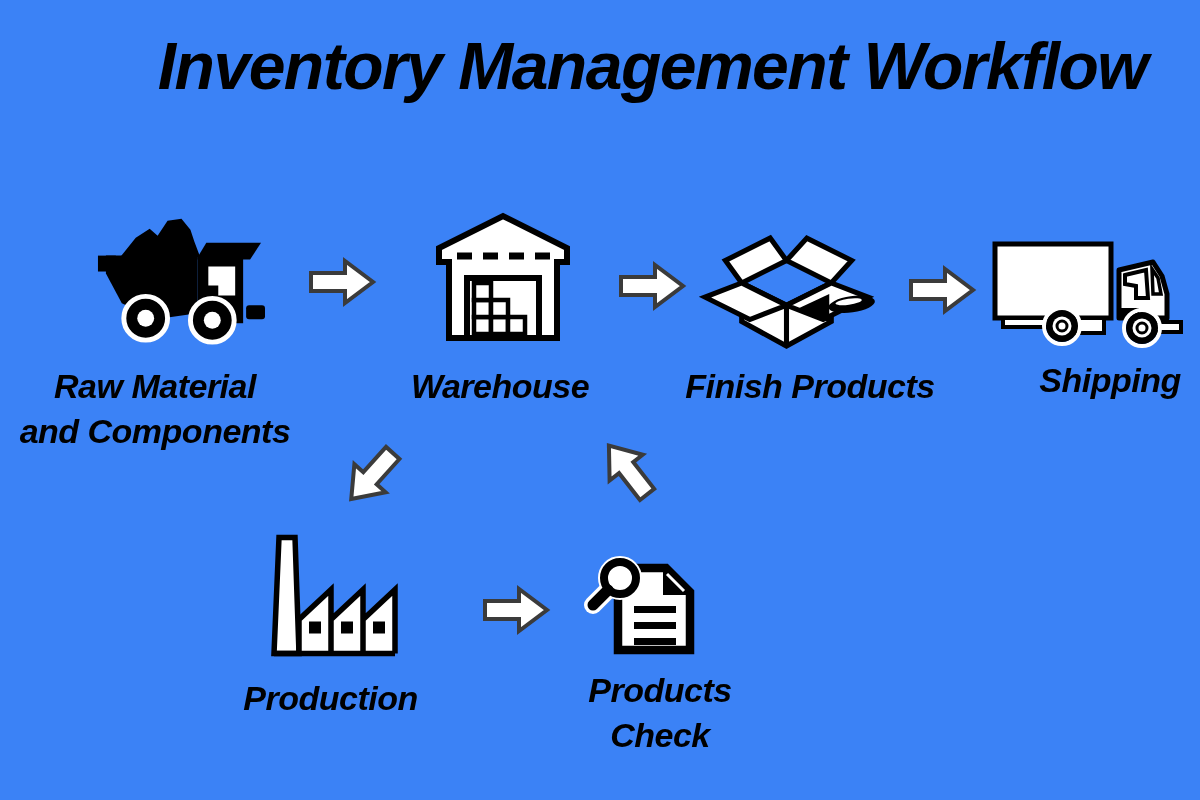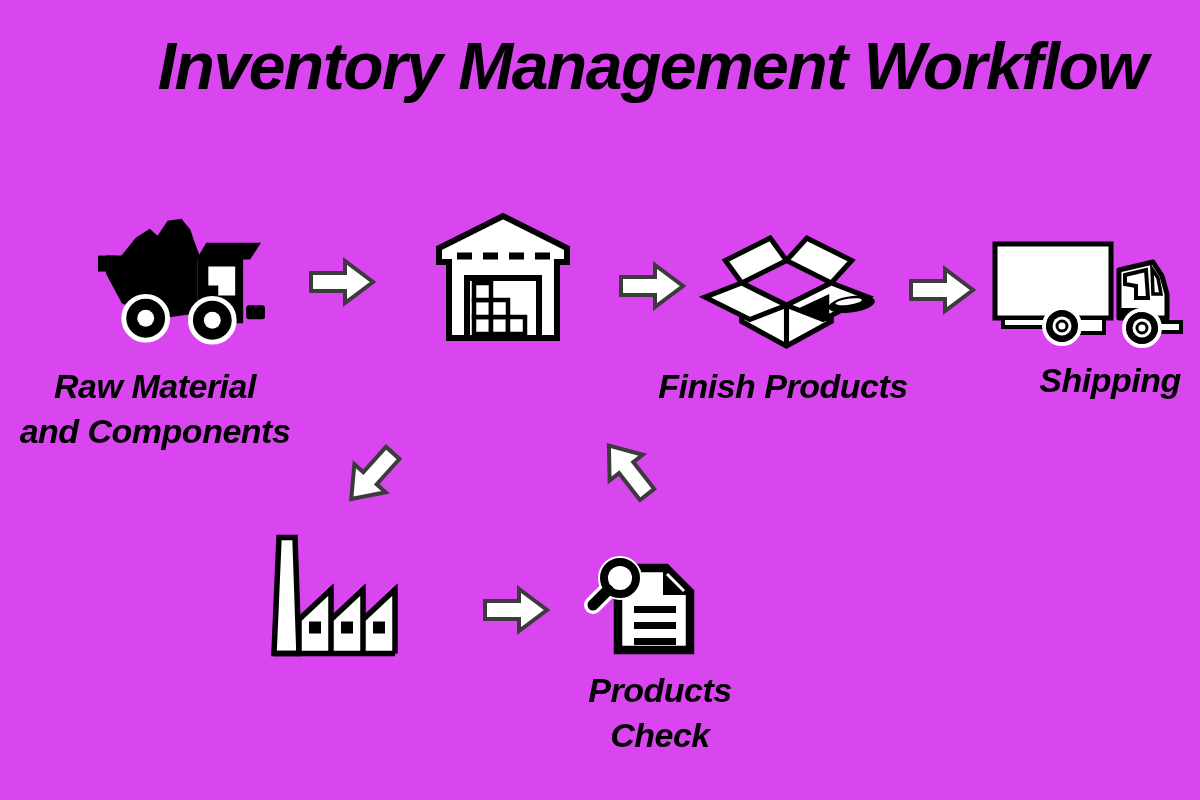--- a/index.html
+++ b/index.html
@@ -1,17 +1,17 @@
 <!DOCTYPE html>
 <html><head>
 <meta charset="utf-8">
 <style>
   html,body{margin:0;padding:0;background:#fff;}
   .canvas{
-    position:relative;width:1200px;height:800px;background:#d946ef;
+    position:relative;width:1200px;height:800px;background:#3b82f6;
     overflow:hidden;font-family:"Liberation Sans",sans-serif;color:#000;
   }
   .title{
     position:absolute;left:100px;top:28px;width:1105px;text-align:center;
     font-size:66px;font-weight:bold;font-style:italic;letter-spacing:-1.5px;
     white-space:nowrap;
   }
   .node-icon{position:absolute;}
   .node-icon svg{display:block;width:100%;height:100%;overflow:visible;}
   .node-label{
@@ -63,20 +63,21 @@
       <g fill="#fff" stroke="#000" stroke-width="4.5">
         <rect x="41" y="107" width="17" height="17"></rect>
         <rect x="58" y="107" width="17" height="17"></rect>
         <rect x="75" y="107" width="17" height="17"></rect>
         <rect x="41" y="90" width="17" height="17"></rect>
         <rect x="58" y="90" width="17" height="17"></rect>
         <rect x="41" y="73" width="17" height="17"></rect>
       </g>
     </svg>
   </div>
+  <div class="node-label" style="left:395px;top:364px;width:210px;">Warehouse</div>
 
   <div class="node-icon" style="left:703px;top:226px;width:168px;height:124px;">
     <svg viewBox="0 0 165 120" xmlns="http://www.w3.org/2000/svg">
       <g fill="#fff" stroke="#000" stroke-width="5" stroke-linejoin="miter">
 
         <polygon points="38,55 82,33 66,11 22,33"></polygon>
         <polygon points="82,33 126,55 146,33 102,11"></polygon>
 
         <polygon points="38,55 82,77 126,55 126,93 82,117 38,93"></polygon>
 
@@ -85,21 +86,21 @@
       </g>
       <line x1="82" y1="77" x2="82" y2="117" stroke="#000" stroke-width="5"></line>
 
       <g>
         <ellipse cx="146" cy="76" rx="23" ry="8" fill="#000" transform="rotate(-8 146 76)"></ellipse>
         <ellipse cx="143" cy="73.5" rx="13" ry="3" fill="#fff" transform="rotate(-8 143 73.5)"></ellipse>
         <polygon points="94,80 124,66 124,94" fill="#000"></polygon>
       </g>
     </svg>
   </div>
-  <div class="node-label" style="left:628px;top:364px;width:310px;">Finish Products</div>
+  <div class="node-label" style="left:655px;top:364px;width:310px;">Finish Products</div>
 
   <div class="node-icon" style="left:990px;top:236px;width:195px;height:112px;">
     <svg viewBox="0 0 195 112" xmlns="http://www.w3.org/2000/svg">
 
       <rect x="5" y="8" width="116" height="74" fill="#fff" stroke="#000" stroke-width="5"></rect>
 
       <rect x="13" y="82" width="50" height="9" fill="#fff" stroke="#000" stroke-width="4"></rect>
       <rect x="80" y="82" width="34" height="15" fill="#fff" stroke="#000" stroke-width="4"></rect>
 
       <path d="M129,82 L129,34 L163,26 L172,40 L177,58 L177,82 Z" fill="#fff" stroke="#000" stroke-width="5" stroke-linejoin="round"></path>
@@ -133,20 +134,21 @@
       <polygon points="37,94 69,64 69,94 101,64 101,94 133,64 133,128 37,128" fill="#fff"></polygon>
 
       <path d="M37,128 L37,94 L69,64 L69,128 M69,94 L101,64 L101,128 M101,94 L133,64 L133,128" fill="none" stroke="#000" stroke-width="5.5" stroke-linejoin="miter"></path>
       <line x1="12" y1="128" x2="133" y2="128" stroke="#000" stroke-width="5.5"></line>
 
       <rect x="47" y="96" width="12" height="12" fill="#000"></rect>
       <rect x="79" y="96" width="12" height="12" fill="#000"></rect>
       <rect x="111" y="96" width="12" height="12" fill="#000"></rect>
     </svg>
   </div>
+  <div class="node-label" style="left:228px;top:676px;width:205px;">Production</div>
 
   <div class="node-icon" style="left:585px;top:538px;width:122px;height:120px;">
     <svg viewBox="0 0 120 120" xmlns="http://www.w3.org/2000/svg">
 
       <path d="M32,30 L80,30 L104,54 L104,112 L32,112 Z" fill="#fff" stroke="#000" stroke-width="8.5" stroke-linejoin="miter"></path>
 
       <polygon points="77,26 108,57 77,57" fill="#000"></polygon>
       <line x1="81" y1="36" x2="98" y2="53" stroke="#fff" stroke-width="3"></line>
 
       <rect x="48" y="68" width="42" height="7" fill="#000"></rect>

